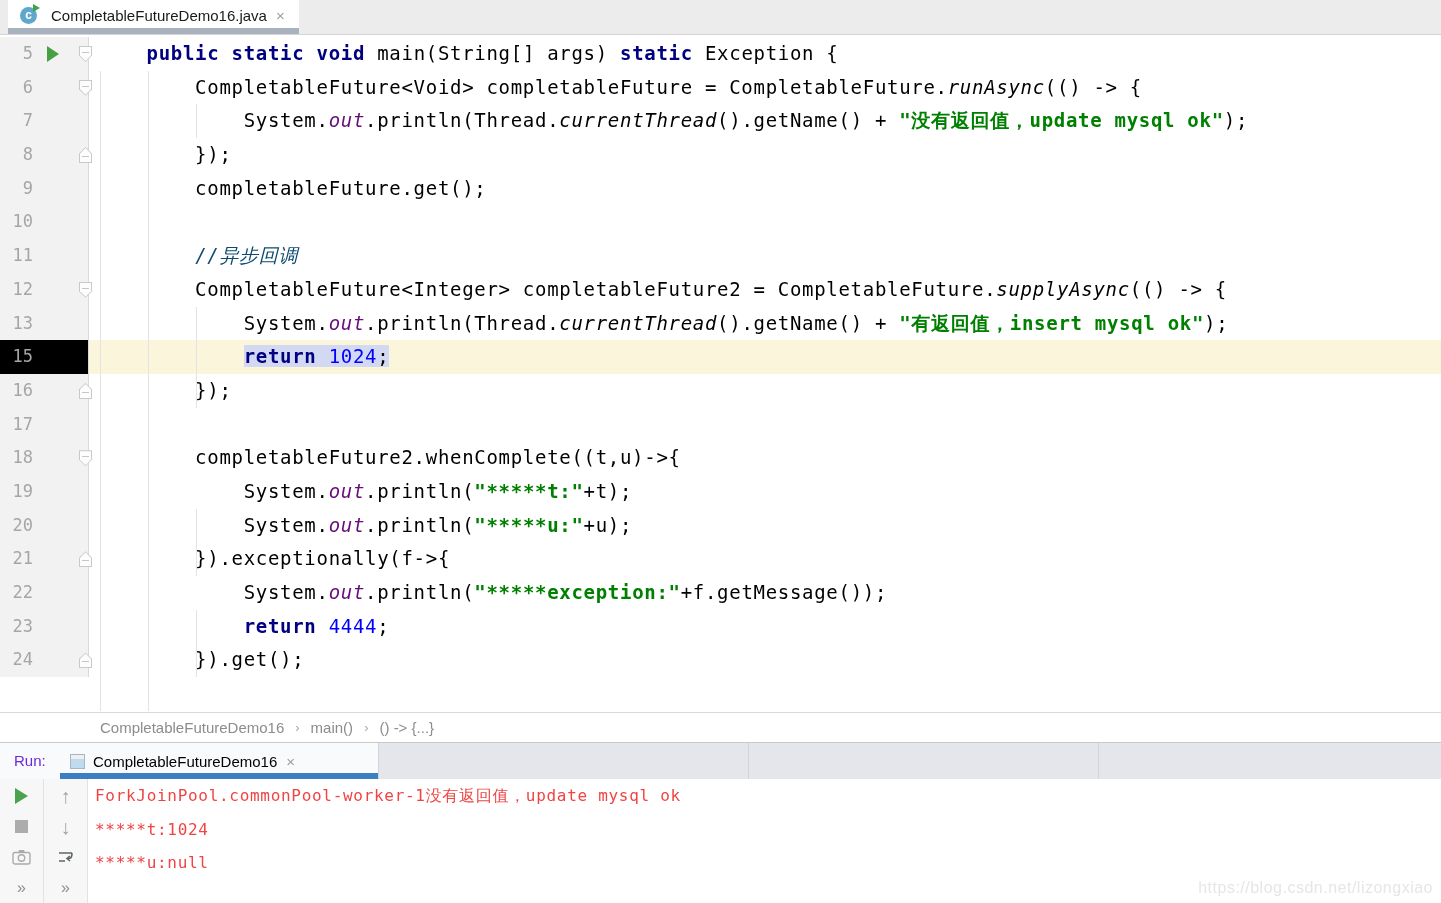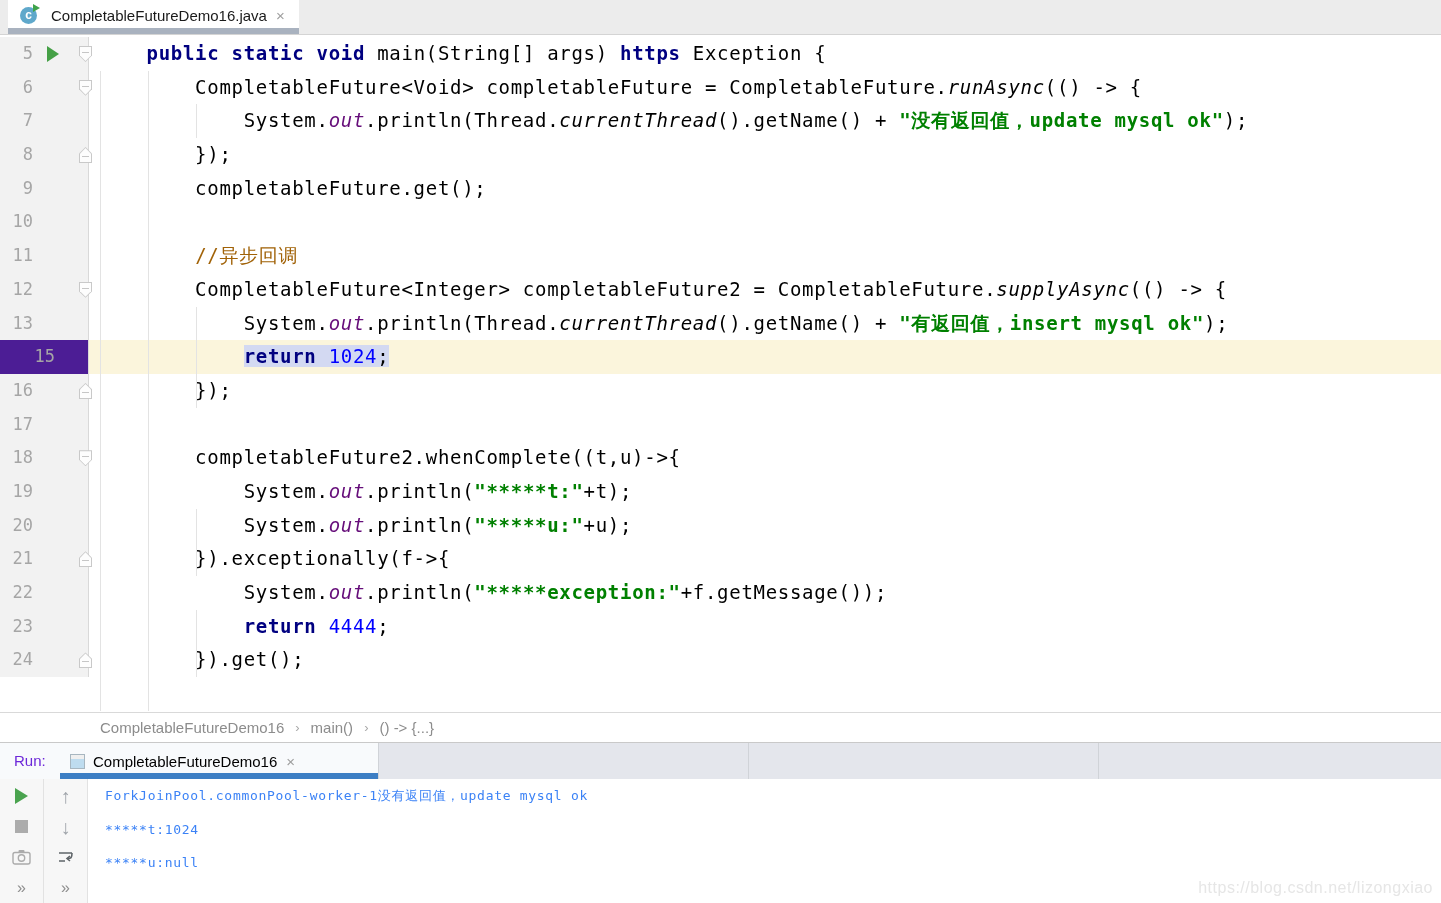--- a/index.html
+++ b/index.html
@@ -25,40 +25,40 @@
   .ed-tab .tab-label { font-size:15px; color:#1a1a1a; margin-left:14px; }
   .tab-close { color:#9e9e9e; font-size:15px; margin-left:9px; line-height:1; }
 
   
   .editor { position:relative; height:677px; background:#fff; overflow:hidden;
             padding-top:2px; flex:0 0 auto; }
   .ed-row { display:flex; height:33.7px; position:relative; }
   .ed-row.caret { background:#fbf5dc; }
   .gutter { position:relative; width:89px; flex:0 0 auto; background:#f2f2f2;
             border-right:1px solid #d9d9d9; }
-  .ed-row.caret .gutter { background:#4c1d95;padding-left:22px; }
+  .ed-row.caret .gutter { background:#000000; }
   .lnum { display:block; width:33px; text-align:right; color:#a6a6a6;
           font-family:"DejaVu Sans Mono","Liberation Mono",monospace;
           font-size:17px; line-height:33.7px; }
   .run-arrow { position:absolute; left:47px; top:9px; width:0; height:0;
                border-left:12px solid #45a046; border-top:8px solid transparent;
                border-bottom:8px solid transparent; }
   .fold { position:absolute; left:79px; top:9px; width:13px; height:16px;
           background:#c9c9c9; z-index:2; }
   .fold.start { clip-path:polygon(0 0,100% 0,100% 60%,50% 100%,0 60%); }
   .fold.end   { clip-path:polygon(50% 0,100% 40%,100% 100%,0 100%,0 40%); }
   .fold::before { content:""; position:absolute; inset:1px; background:#fdfdfd; clip-path:inherit; }
   .fold.start::after, .fold.end::after { content:""; position:absolute; left:3px; right:3px;
           height:1px; background:#c6c6c6; }
   .fold.start::after { top:6px; } .fold.end::after { top:9px; }
   .code { white-space:pre; font-family:"DejaVu Sans Mono","Liberation Mono",monospace;
           font-size:19px; line-height:33.7px; letter-spacing:0.7px; padding-left:9px; }
   .tok-k { color:#000080; font-weight:bold; }
   .tok-s { color:#008000; font-weight:bold; }
-  .tok-c { color:#a16207; }
+  .tok-c { color:#0c4a6e; font-style:italic; }
   .tok-n { color:#0000ff; }
   .tok-f { color:#660e7a; font-weight:normal; font-style:italic; }
   .tok-m { font-style:italic; }
   .tok-p { color:#000;margin-top:28px; }
   .sel { background:#d3d9f2; }
   .guide { position:absolute; width:1px; background:#e3e3e3; z-index:1; }
 
   
   .breadcrumbs { height:30px; border-top:1px solid #d9d9d9; background:#fff;
                  display:flex; align-items:center; padding-left:100px;
@@ -83,21 +83,21 @@
   .tbcol { width:44px; flex:0 0 auto; background:#f7f7f7; border-right:1px solid #e2e2e2;
            display:flex; flex-direction:column; align-items:center; padding-top:2px; }
   .tbcell { height:34px; width:100%; display:flex; align-items:center; justify-content:center; }
   .icon-play { width:0; height:0; border-left:13px solid #4aa34f;
                border-top:8px solid transparent; border-bottom:8px solid transparent; }
   .icon-stop { width:13px; height:13px; background:#acacac; }
   .glyph-more { color:#8f8f8f; font-size:16px; }
   .glyph-arrow { color:#9fa4aa; font-size:20px; line-height:1; }
   .out { flex:1 1 auto; padding-left:7px; overflow:hidden; }
   .console-line { white-space:pre; font-family:"DejaVu Sans Mono","Liberation Mono",monospace;
-                  font-size:13px; line-height:33.6px; height:33.6px; letter-spacing:0.7px; color:#3b82f6;margin-left:10px; }
+                  font-size:16px; line-height:33.6px; height:33.6px; letter-spacing:0.7px; color:#ef4444; }
 
   .watermark { position:absolute; right:8px; bottom:6px; font-size:16px;
                color:#e6e6e6; letter-spacing:0.5px; z-index:5; }
 </style>
 </head>
 <body>
 
 <div class="tabstrip">
   <div class="ed-tab">
     <span class="class-icon">c</span>
@@ -108,21 +108,21 @@
 </div>
 
 <div class="editor">
   <div id="editor-lines">
       <div class="ed-row">
         <div class="gutter">
           <span class="lnum">5</span>
           <span class="run-arrow"></span>
           <span class="fold start"></span>
         </div>
-        <div class="code"><span class="tok-p">    </span><span class="tok-k">public static void</span><span class="tok-p"> main(String[] args) </span><span class="tok-k">https</span><span class="tok-p"> Exception {</span></div>
+        <div class="code"><span class="tok-p">    </span><span class="tok-k">public static void</span><span class="tok-p"> main(String[] args) </span><span class="tok-k">static</span><span class="tok-p"> Exception {</span></div>
       </div>
       <div class="ed-row">
         <div class="gutter">
           <span class="lnum">6</span>
           <span class="fold start"></span>
         </div>
         <div class="code"><span class="tok-p">        CompletableFuture&lt;Void&gt; completableFuture = CompletableFuture.</span><span class="tok-m">runAsync</span><span class="tok-p">(() -&gt; {</span></div>
       </div>
       <div class="ed-row">
         <div class="gutter">

